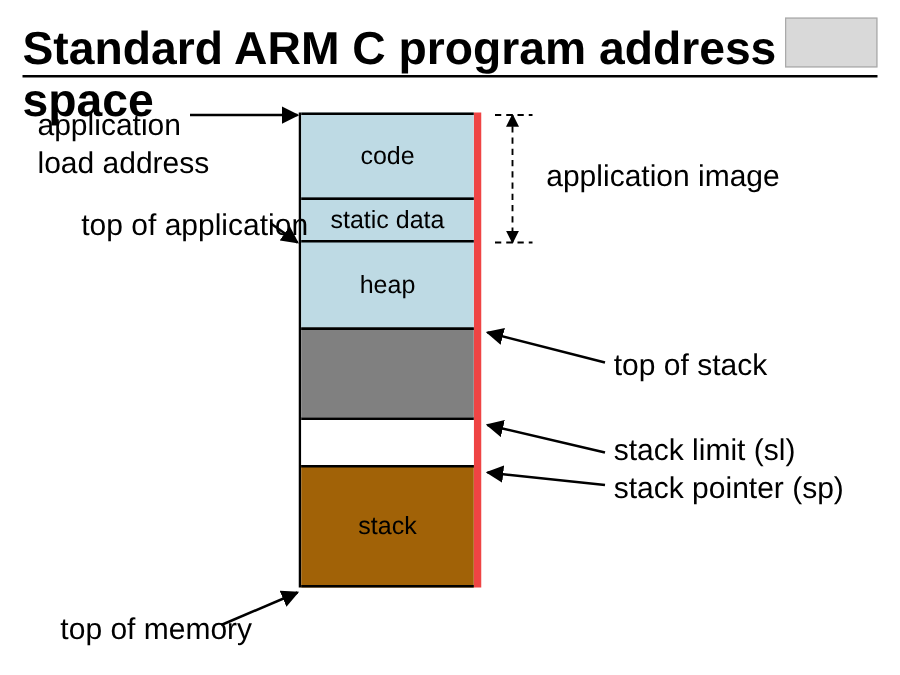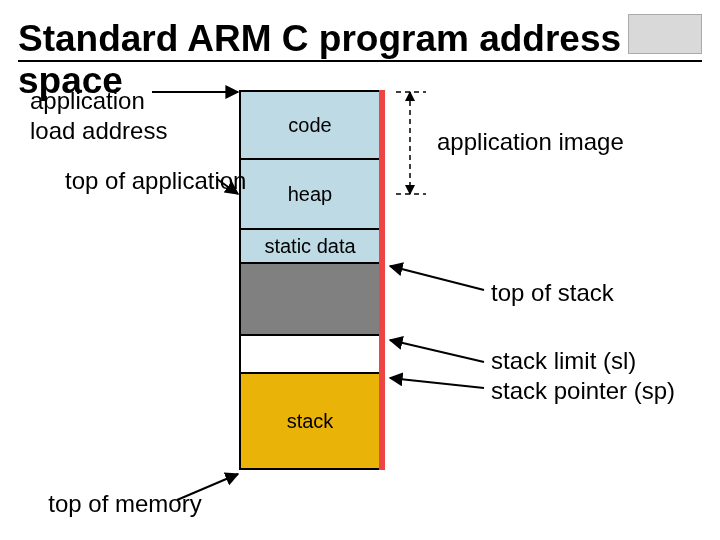--- a/index.html
+++ b/index.html
@@ -44,21 +44,21 @@
     display: flex;
     align-items: center;
     justify-content: center;
     font-size: 20px;
   }
   .seg-code { height: 70px; background: #bedae4; }
   .seg-static { height: 36px; background: #bedae4; margin-top: -2px; }
   .seg-heap { height: 72px; background: #bedae4; margin-top: -2px; }
   .seg-gap { height: 74px; background: #808080; margin-top: -2px; }
   .seg-blank { height: 40px; background: #fff; margin-top: -2px; }
-  .seg-stack { height: 98px; background: #eab308; margin-top: -2px; }
+  .seg-stack { height: 98px; background: #a16207; margin-top: -2px; }
 
   .label { position: absolute; font-size: 24px; line-height: 1.25; }
   .left-label { text-align: left; }
   .right-label { text-align: left; }
 
   svg.diagram-svg {
     position: absolute;
     left: 0; top: 0;
     width: 720px; height: 540px;
     pointer-events: none;
@@ -76,22 +76,22 @@
 </head>
 <body>
 
 <div class="logo-placeholder"></div>
 
 <div class="title">Standard ARM C program address space</div>
 <div class="title-underline"></div>
 
 <div class="memory-col">
   <div class="seg seg-code">code</div>
+  <div class="seg seg-static">static data</div>
   <div class="seg seg-heap">heap</div>
-  <div class="seg seg-static">static data</div>
   <div class="seg seg-gap"></div>
   <div class="seg seg-blank"></div>
   <div class="seg seg-stack">stack</div>
 </div>
 
 <div class="label left-label" style="left:30px; top:86px; white-space:pre-line; width:190px;">application
 load address</div>
 <div class="label left-label" style="left:30px; top:166px; width:200px;margin-left:35px;">top of application</div>
 <div class="label right-label" style="left:437px; top:127px;">application image</div>
 <div class="label right-label" style="left:491px; top:278px;">top of stack</div>

